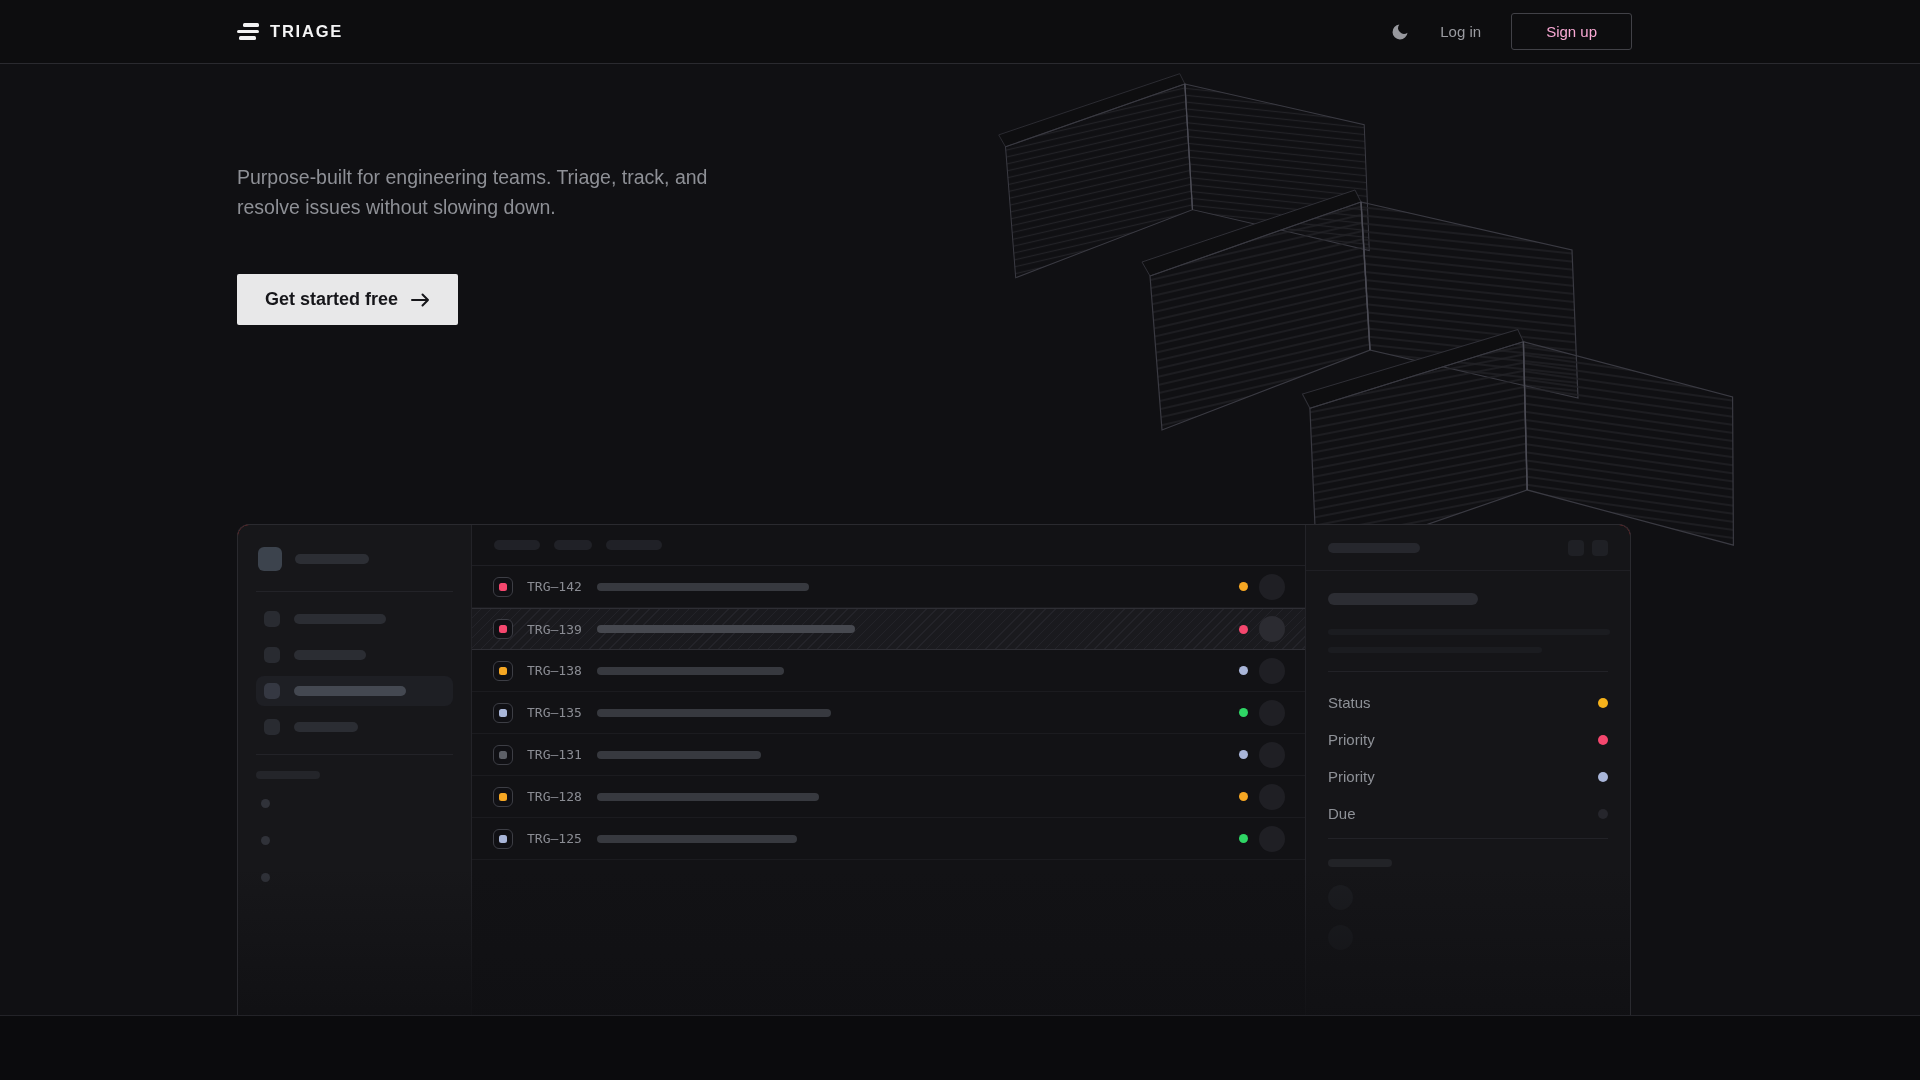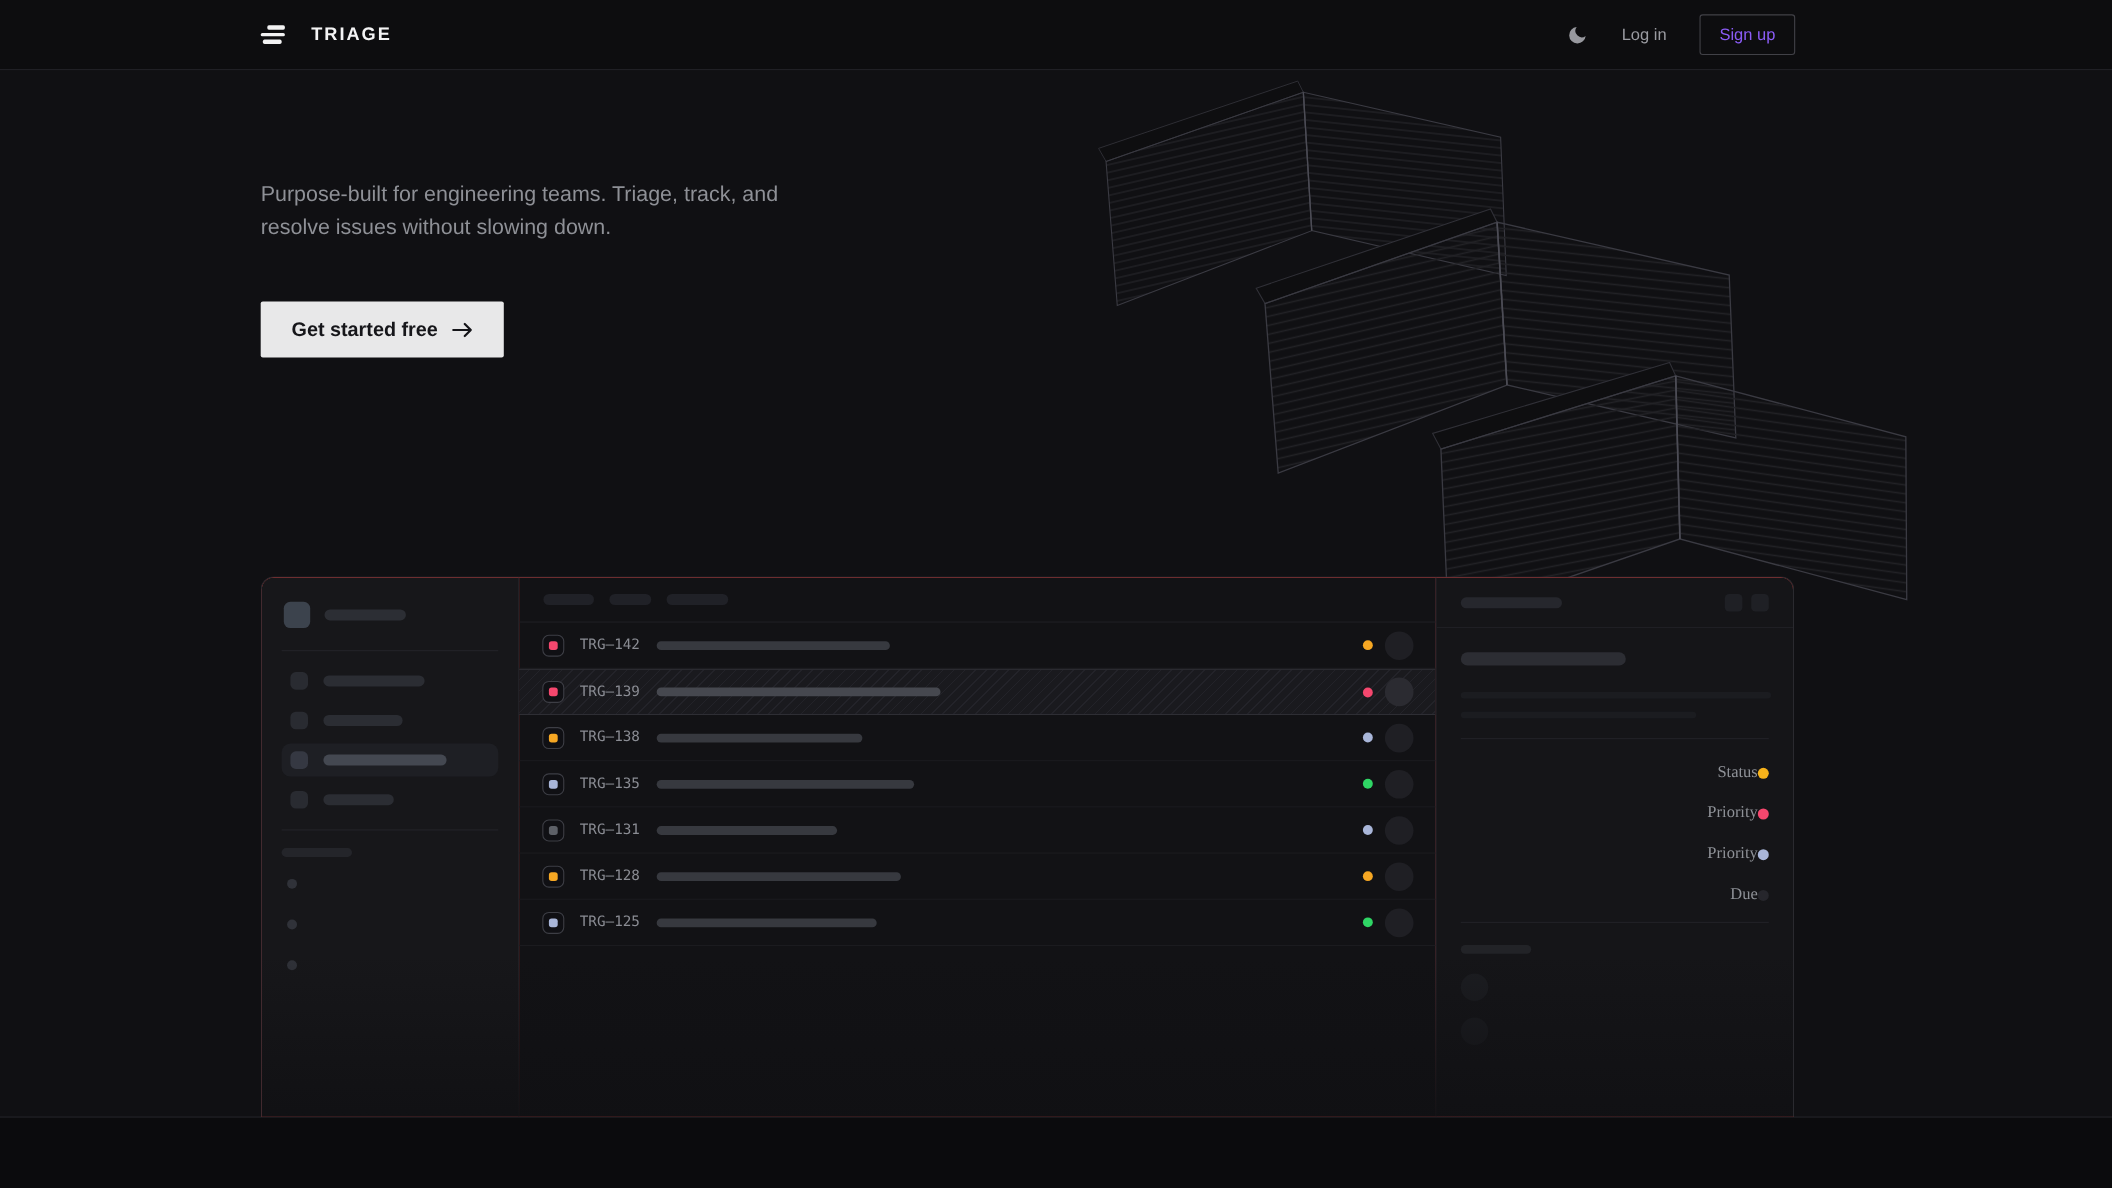--- a/index.html
+++ b/index.html
@@ -3,32 +3,32 @@
 <meta charset="utf-8">
 <style>
   * { margin:0; padding:0; box-sizing:border-box; }
   html,body { width:1920px; height:1080px; overflow:hidden; background:#0b0b0d; }
   body { font-family:"Liberation Sans", sans-serif; -webkit-font-smoothing:antialiased; }
   .page { width:1920px; height:1080px; display:flex; flex-direction:column; }
 
   
   .nav { height:64px; flex:none; background:#0d0d0f; border-bottom:1px solid #2a2a2f;
          display:flex; align-items:center; justify-content:space-between; padding:0 288px 0 237px; }
-  .brand { display:flex; align-items:center; gap:24px; }
+  .brand { display:flex; align-items:center; gap:11px; }
   .logo-icon { display:flex; flex-direction:column; gap:3px; width:22px; }
   .logo-icon i { height:3.5px; background:#f2f2f3; border-radius:1.5px; display:block; }
   .logo-icon i:nth-child(1){ width:16px; margin-left:6px; }
   .logo-icon i:nth-child(2){ width:22px; }
   .logo-icon i:nth-child(3){ width:17px; margin-left:2px; }
   .brand-name { color:#f4f4f5; font-size:16.5px; font-weight:700; letter-spacing:1.8px; }
   .nav-right { display:flex; align-items:center; gap:30px; }
   .theme-toggle { background:none; border:none; cursor:pointer; display:flex; align-items:center; }
   .login { color:#9a9ba1; font-size:15px; cursor:pointer; text-decoration:none; }
-  .signup { background:transparent; border:1px solid #414147; color:#8b5cf6; font-size:15px;
-            padding:9px 17px; border-radius:3px; font-family:inherit; cursor:pointer; }
+  .signup { background:transparent; border:1px solid #414147; color:#f9a8d4; font-size:15px;
+            padding:9px 34px; border-radius:3px; font-family:inherit; cursor:pointer; }
 
   
   .hero { flex:1; background:#101013; border-bottom:1px solid #232328; position:relative; overflow:hidden; }
   .hero-inner { position:absolute; left:237px; top:66px; z-index:2; }
   h1 { font-size:55px; line-height:64px; font-weight:500; color:#f2f2f3; letter-spacing:-0.8px; }
   .subtitle { margin-top:32px; font-size:19.5px; line-height:30px; color:#8e9096; }
   .cta { margin-top:52px; display:inline-flex; align-items:center; gap:13px; background:#e8e8e9;
          color:#16161a; border:none; height:51px; padding:0 28px; font-size:18px; font-weight:600;
          font-family:inherit; border-radius:2px; cursor:pointer; }
   .cta svg { display:block; }
@@ -88,21 +88,21 @@
   .mk-panel-header .skel { width:92px; height:10px; background:#26272d; }
   .mk-panel-actions { display:flex; gap:8px; }
   .mk-panel-sq { width:16px; height:16px; border-radius:4px; background:#1f2025; display:block; }
   .mk-panel-body { padding:22px 22px 0; }
   .mk-panel-title { width:150px; height:12px; border-radius:6px; background:#2c2d33; display:block; }
   .mk-desc-line { height:6px; border-radius:3px; background:#1b1c20; display:block; }
   .mk-desc-line.l1 { width:282px; margin-top:24px; }
   .mk-desc-line.l2 { width:214px; margin-top:12px; }
   .mk-panel-div { border-top:1px solid #222227; margin-top:18px; }
   .mk-fields { padding-top:20px; display:flex; flex-direction:column; gap:16px; }
-  .mk-field { display:flex; align-items:center; justify-content:flex-end; height:21px;font-family:Liberation Serif, serif; }
+  .mk-field { display:flex; align-items:center; justify-content:space-between; height:21px; }
   .mk-field-label { font-size:15px; color:#8e9197; }
   .mk-field-dot { width:10px; height:10px; border-radius:50%; display:block; }
   .mk-fields + .mk-panel-div { margin-top:14px; }
   .mk-panel-label { width:64px; height:8px; border-radius:4px; background:#222327; display:block; margin-top:20px; }
   .mk-panel-avatars { margin-top:18px; display:flex; flex-direction:column; gap:15px; }
   .mk-panel-avatar { width:25px; height:25px; border-radius:50%; background:#1c1d21; display:block; }
 
   .mk-fade { position:absolute; left:0; right:0; bottom:0; height:150px; pointer-events:none;
              background:linear-gradient(180deg, rgba(16,16,19,0) 0%, rgba(16,16,19,0.9) 100%); }
 

